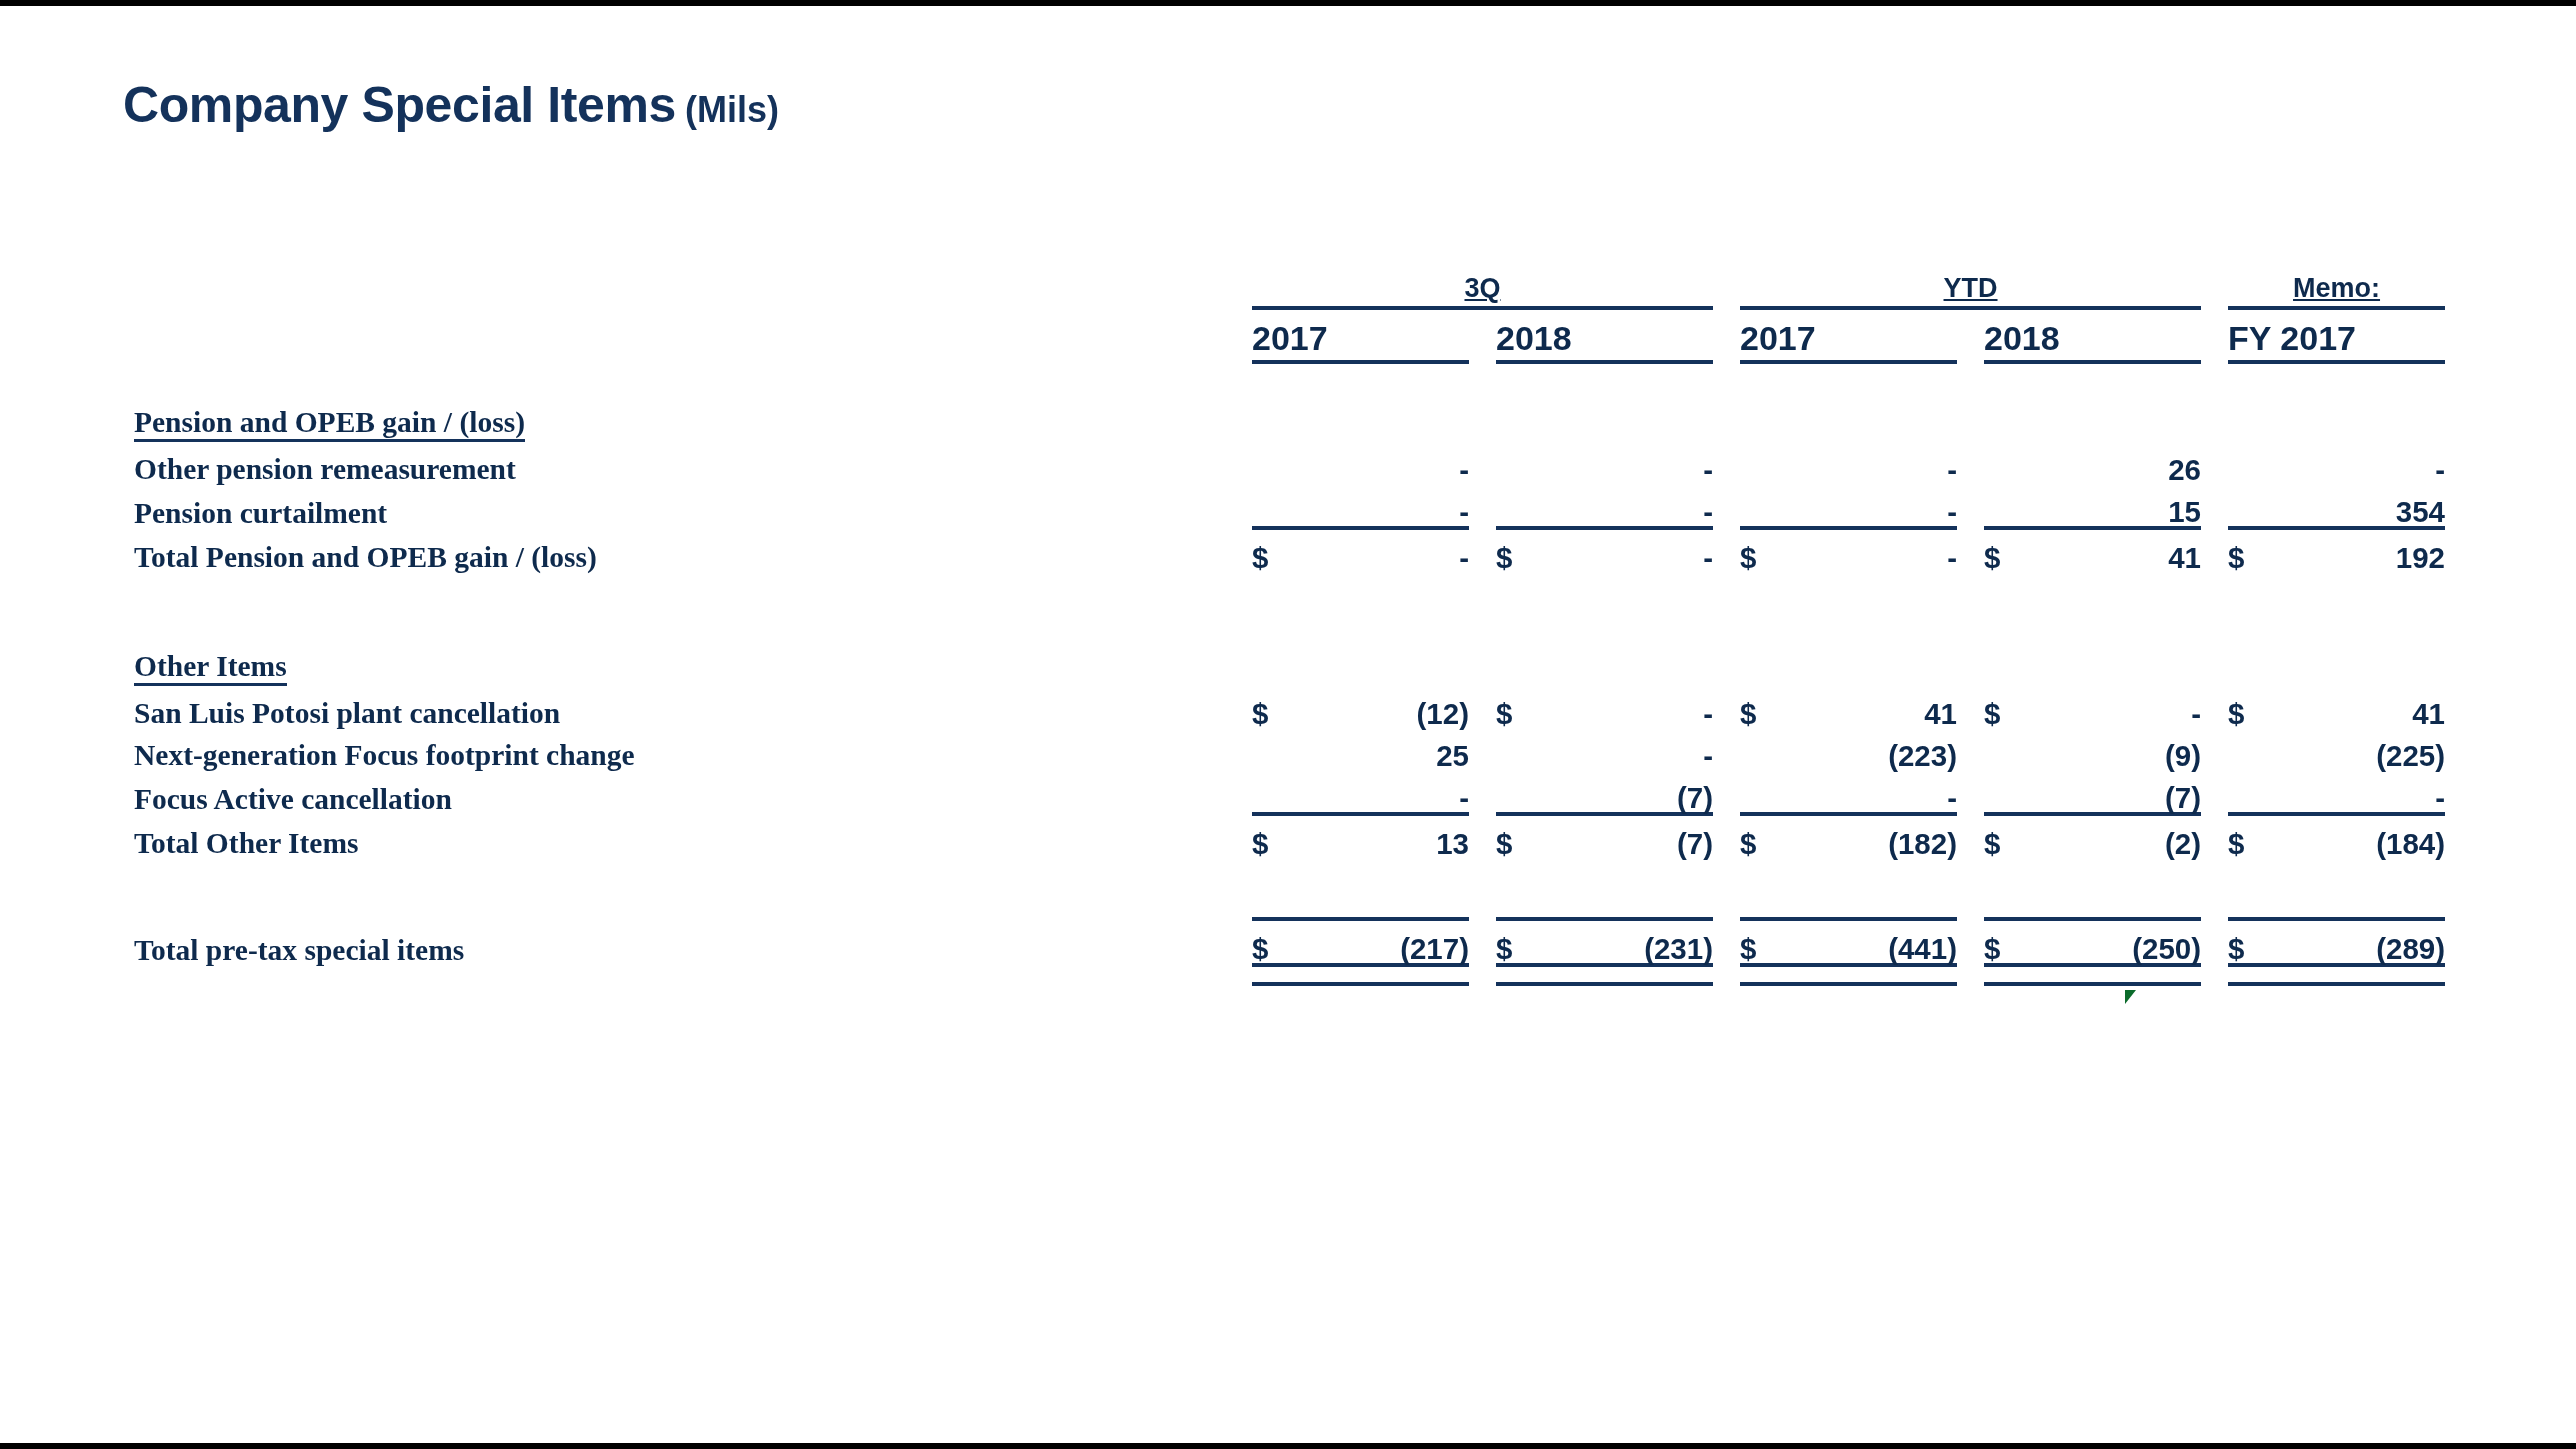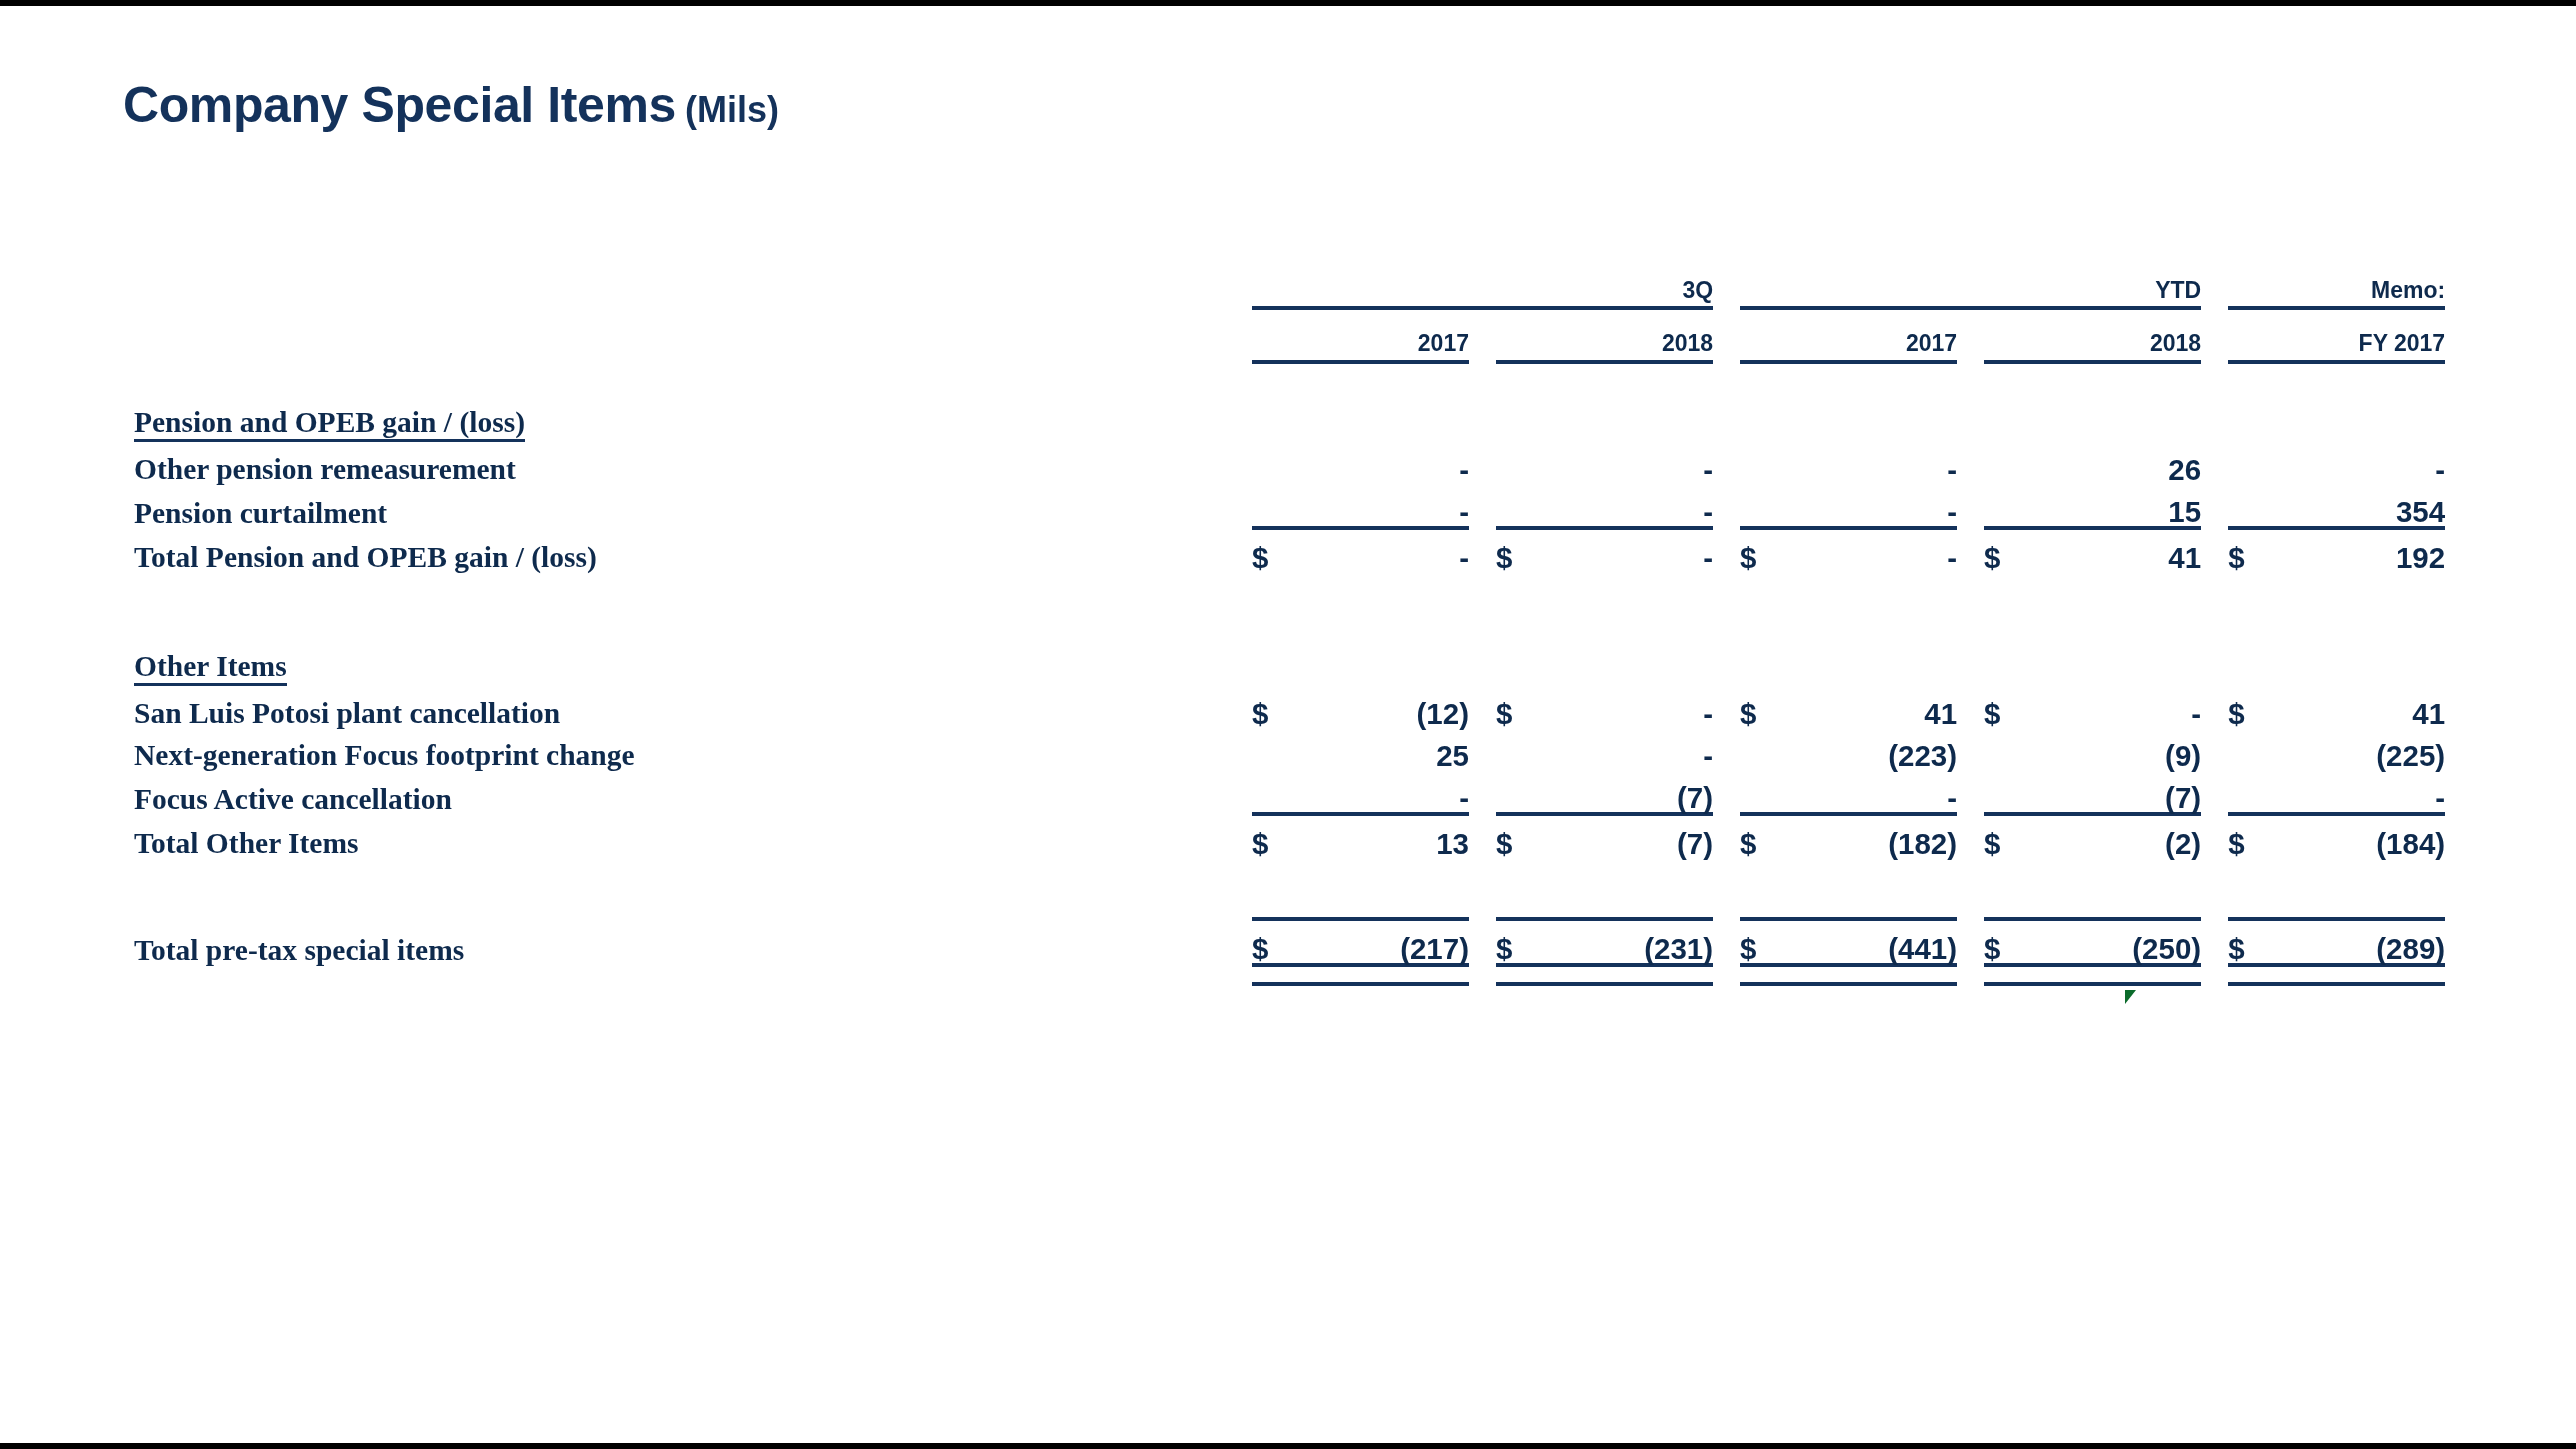--- a/index.html
+++ b/index.html
@@ -107,28 +107,29 @@
     padding-bottom: 1.8px;
   }
   .ind1 { padding-left: 25px; }
   .ind2 { padding-left: 70px; }
   tr.sp-md td { height: 36px; }
   tr.sp-lg td { height: 50px; }
 
   
   tr.hdr-group td {
     height: 41px;
-    text-align: right;
-    font-size: 23px;
+    text-align: center;
+    font-size: 27px;
     padding-bottom: 3.6px;
+    text-decoration: underline;
   }
   tr.hdr-year td {
     height: 45px;
-    text-align: right;
-    font-size: 23px;
+    text-align: left;
+    font-size: 34px;
     padding-bottom: 5.4px;
   }
   td.grp-span { text-align: center; }
   .hdr-underline { border-bottom: 4.5px solid #14325b; }
 
   
   tr.dbl-rule td.dline {
     height: 14.3px;
     border-top: 4.5px solid #14325b;
     border-bottom: 4.5px solid #14325b;

